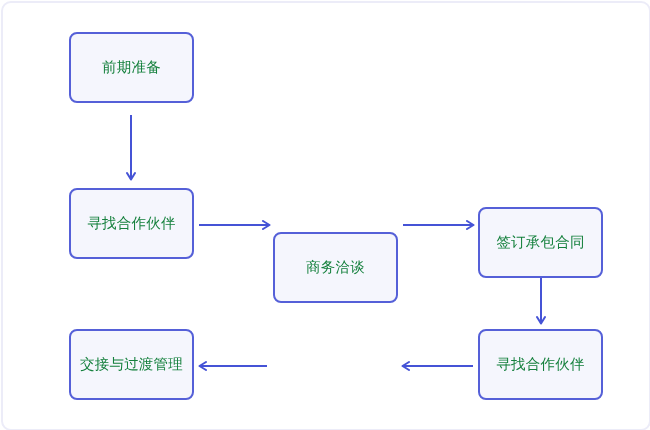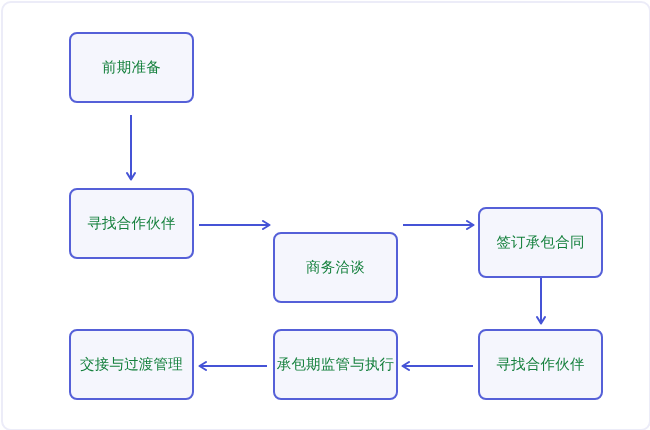--- a/index.html
+++ b/index.html
@@ -83,21 +83,18 @@
   </div>
 
   <div class="node n4">
     <span class="label">签订承包合同</span>
   </div>
 
   <div class="node n5">
     <span class="label">寻找合作伙伴</span>
   </div>
 
-  <div class="node n6">
-    <span class="label">承包期监管与执行</span>
-  </div>
 
   <div class="node n7">
     <span class="label">交接与过渡管理</span>
   </div>
 
 </div>
 
 </body></html>

